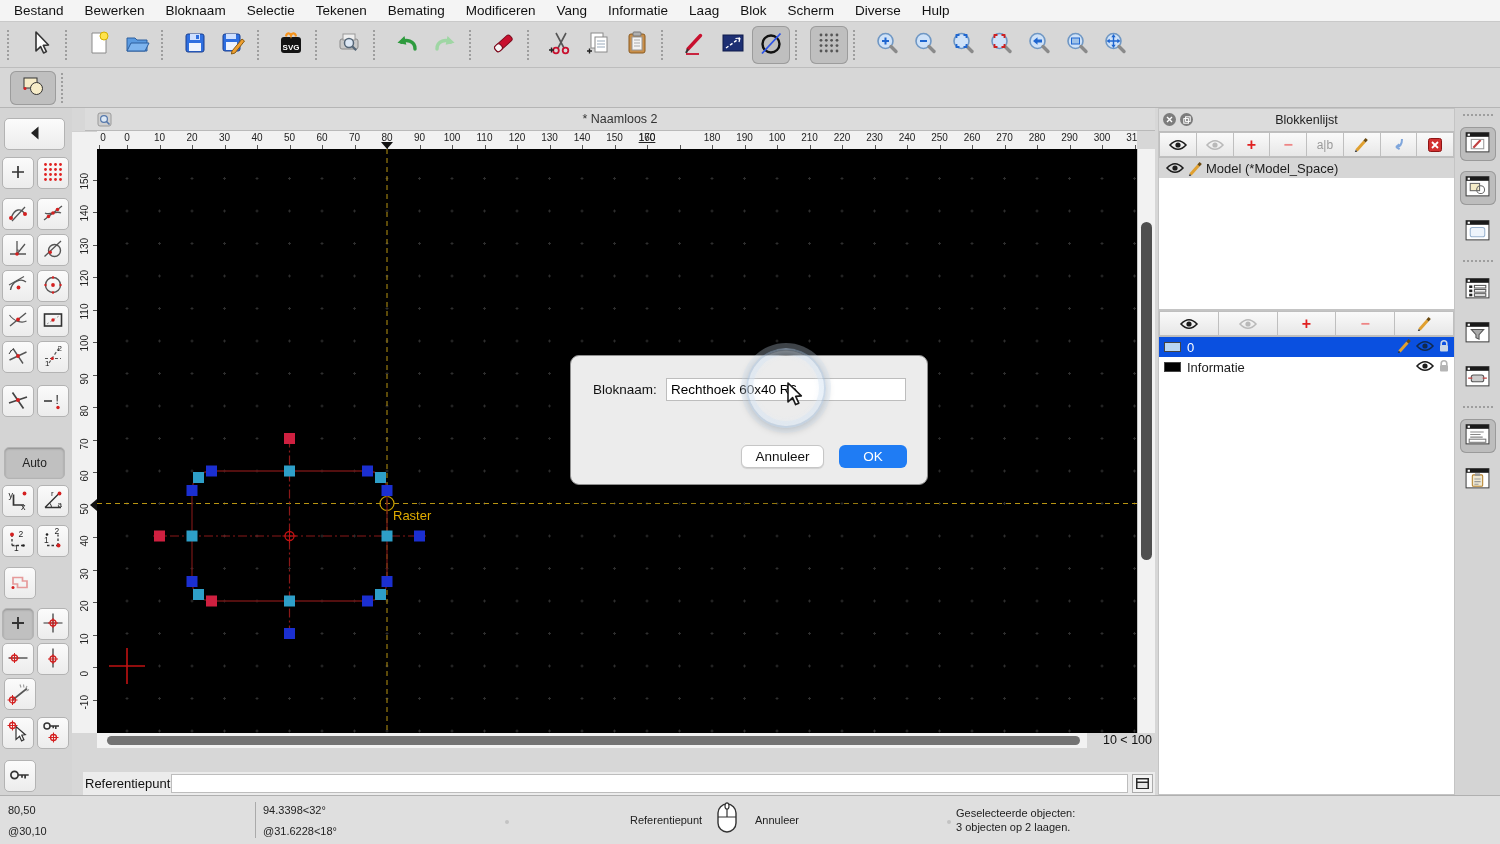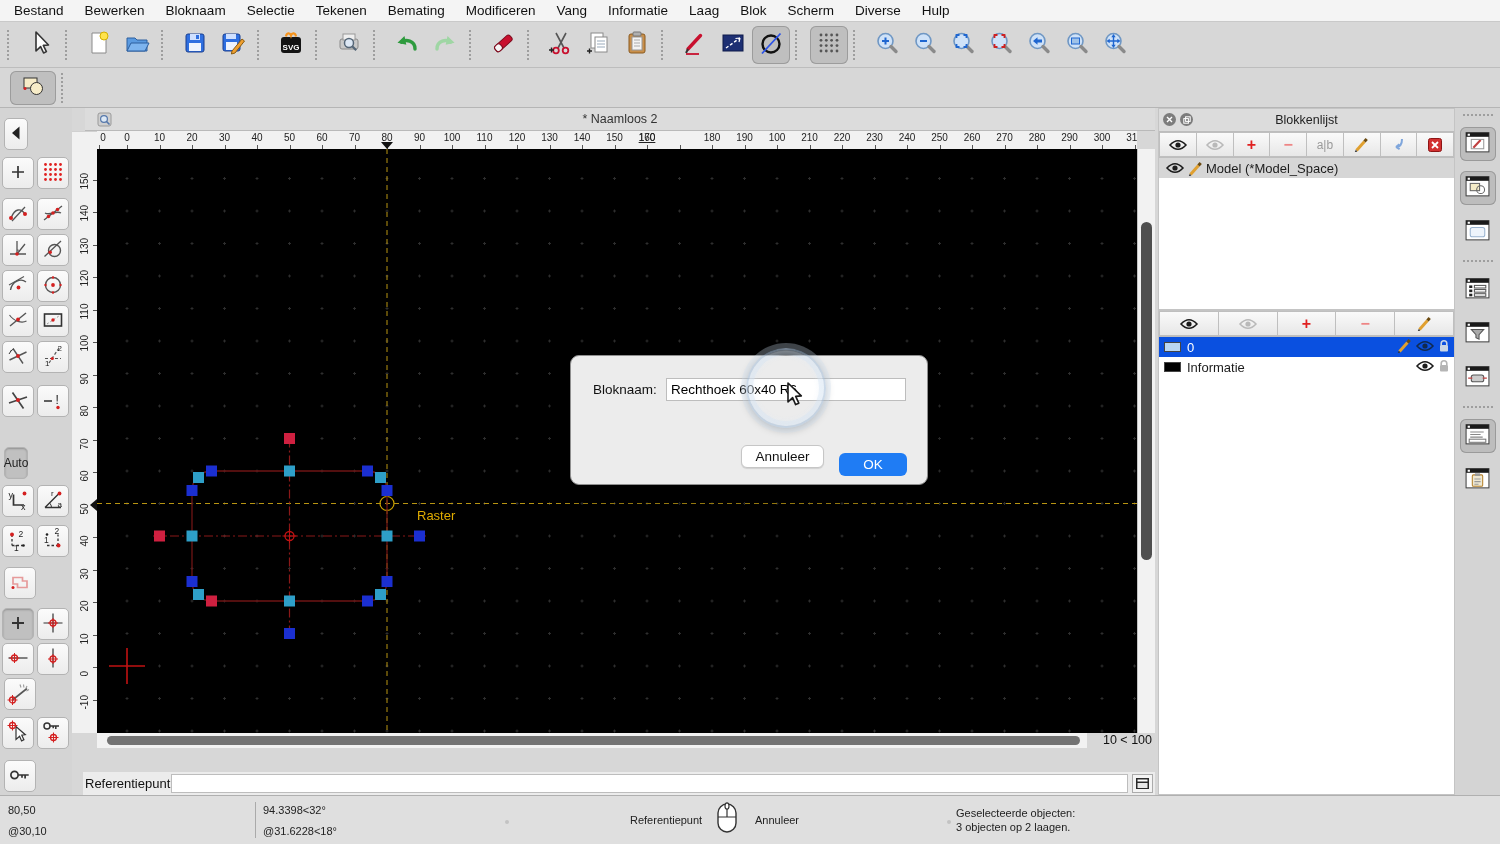--- a/index.html
+++ b/index.html
@@ -17,21 +17,21 @@
             border-bottom:1px solid #b5b5b5;display:flex;align-items:center;padding-left:10px;}
   .tsep{width:8px;height:30px;border-left:2px dotted #9e9e9e;margin:0 7px 0 5px;}
   .tbtn{width:38px;height:38px;display:flex;align-items:center;justify-content:center;border-radius:6px;}
   .tbtn.pressed{background:#bfbfbf;box-shadow:inset 0 0 0 1px #9c9c9c;}
   #toolbar2 .tbtn{width:46px;height:34px;}
   
   #palette{position:absolute;left:0;top:108px;width:72px;height:687px;background:#d4d4d4;}
   .pbtn{position:absolute;width:32px;height:32px;background:linear-gradient(#fbfbfb,#ececec);
         border:1px solid #b3b3b3;border-radius:5px;display:flex;align-items:center;justify-content:center;
         font-size:12px;color:#222;}
-  .pbtn.wide{width:24px;}
+  .pbtn.wide{width:61px;}
   .pbtn.pressed{background:#c0c0c0;box-shadow:inset 0 1px 2px rgba(0,0,0,.25);}
   
   #doc-titlebar{position:absolute;left:85px;top:108px;width:1070px;height:23px;background:#dcdcdc;
                 border-bottom:1px solid #b9b9b9;display:flex;align-items:center;}
   #doc-title{position:absolute;left:0;width:100%;text-align:center;font-size:12.5px;color:#333;}
   #doc-proxy-icon{position:absolute;left:12px;top:4px;}
   #hruler{position:absolute;left:97px;top:131px;width:1040px;height:18px;background:#f1f1f1;overflow:hidden;}
   #vruler{position:absolute;left:72px;top:131px;width:25px;height:602px;background:#f1f1f1;overflow:hidden;
           border-top:1px solid #d0d0d0;}
   .hlabel{position:absolute;top:1px;font-size:10px;color:#222;transform:translateX(-50%);}
@@ -97,21 +97,21 @@
   
   #dialog{position:absolute;left:570px;top:355px;width:358px;height:130px;background:#ececec;
           border-radius:9px;border:1px solid #8f8f8f;box-shadow:0 12px 34px rgba(0,0,0,.55),0 0 0 1px rgba(0,0,0,.2);}
   #dialog-label{position:absolute;left:22px;top:26px;font-size:13.5px;color:#111;}
   #dialog-input{position:absolute;left:95px;top:22px;width:240px;height:23px;background:#fff;
                 border:1px solid #bdbdbd;font:13.5px "Liberation Sans",sans-serif;padding:0 4px;}
   .dlg-btn{position:absolute;top:89px;height:23px;border-radius:6px;font-size:13.5px;display:flex;
            align-items:center;justify-content:center;}
   #dialog-cancel{left:170px;width:83px;background:#fff;border:1px solid #c6c6c6;color:#111;
                  box-shadow:0 1px 1px rgba(0,0,0,.12);}
-  #dialog-ok{left:268px;width:68px;color:#fff;border:none;margin-top:8px;}
+  #dialog-ok{left:268px;width:68px;color:#fff;border:none;}
   
   #halo{position:absolute;left:746px;top:348px;width:80px;height:80px;border-radius:50%;
         border:2px solid rgba(165,190,215,.55);
         box-shadow:0 0 0 5px rgba(205,222,240,.30),inset 0 0 0 5px rgba(210,226,242,.38),0 2px 8px rgba(0,0,0,.25);
         background:radial-gradient(circle,rgba(255,255,255,0) 52%,rgba(225,235,247,.30) 68%,rgba(255,255,255,0) 74%);}
   #cursor{position:absolute;left:784px;top:382px;}
 </style>
 </head>
 <body>
 
@@ -703,21 +703,21 @@
         <rect x="278" y="323" width="11" height="11" fill="#2e9fc8"></rect>
         <rect x="89.5" y="381.5" width="11" height="11" fill="#2e9fc8"></rect>
         <rect x="284.5" y="381.5" width="11" height="11" fill="#2e9fc8"></rect>
         <rect x="96" y="440" width="11" height="11" fill="#2e9fc8"></rect>
         <rect x="187" y="446.5" width="11" height="11" fill="#2e9fc8"></rect>
         <rect x="278" y="440" width="11" height="11" fill="#2e9fc8"></rect>
         <rect x="187" y="284" width="11" height="11" fill="#cf2040"></rect>
         <rect x="57" y="381.5" width="11" height="11" fill="#cf2040"></rect>
         <rect x="109" y="446.5" width="11" height="11" fill="#cf2040"></rect>
       </svg>
-    <div id="raster-label" style="color: rgb(224, 172, 0); margin-left: 24px;">Raster</div>
+    <div id="raster-label" style="color: rgb(224, 172, 0);">Raster</div>
   </div>
 
   <div id="vscroll">
       <div id="vscroll-thumb"></div>
     </div>
   <div id="hscroll">
       <div id="hscroll-thumb"></div>
     </div>
   <div id="grid-status">10 &lt; 100</div>
 

